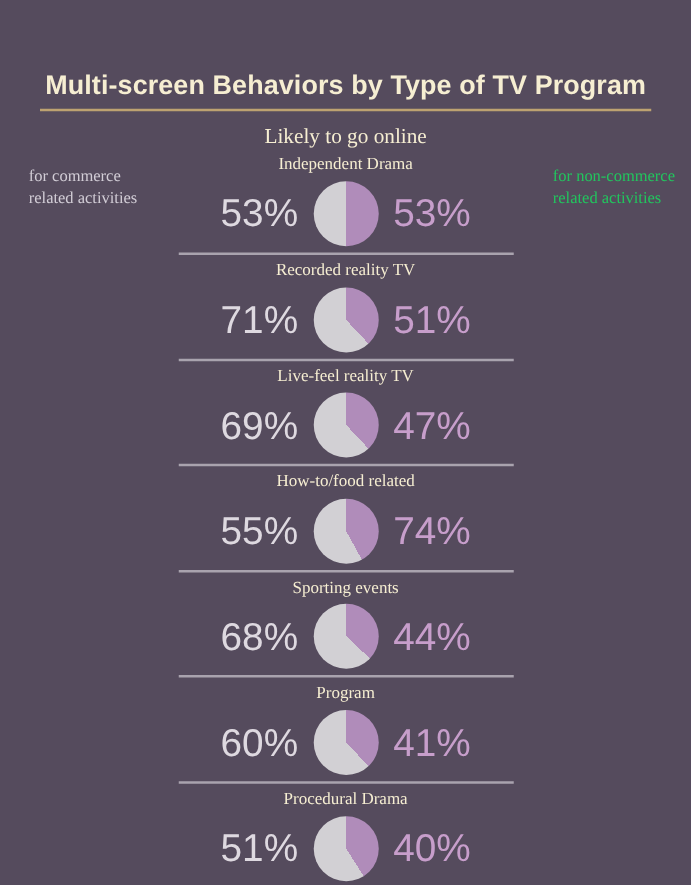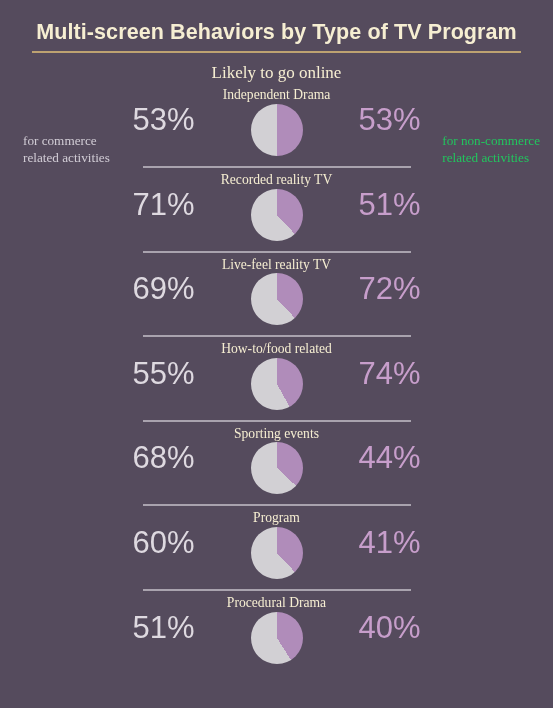--- a/index.html
+++ b/index.html
@@ -23,20 +23,21 @@
   .title {
     display: inline-block;
     font-family: "Liberation Sans", sans-serif;
     font-size: 21.5px;
     font-weight: bold;
     color: #f6eed2;
     letter-spacing: 0.1px;
     padding: 0 4px 6px 4px;
     border-bottom: 2px solid #bda271;
     line-height: 1.1;
+    margin-top: 36px;
   }
 
   
   .subtitle {
     text-align: center;
     font-family: "Liberation Serif", serif;
     font-size: 17px;
     color: #f6eed2;
     margin-top: 11px;
     line-height: 1.1;
@@ -83,24 +84,23 @@
     font-family: "Liberation Serif", serif;
     font-size: 13.6px;
     color: #f6eed2;
     padding-top: 4px;
     padding-bottom: 1px;
     line-height: 1.15;
     white-space: nowrap;
   }
   .row-body {
     display: flex;
-    align-items: flex-start;
+    align-items: center;
     justify-content: center;
     height: 62px;
-    gap: 44px;
   }
   .pct {
     font-family: "Liberation Sans", sans-serif;
     font-size: 31px;
     line-height: 1;
     width: 96px;
   }
   .pct-left {
     color: #ded9e0;
     text-align: right;
@@ -154,21 +154,21 @@
         <div class="pie" style="background: conic-gradient(rgb(176, 140, 186) 0deg, rgb(176, 140, 186) 136.8deg, rgb(210, 208, 212) 136.8deg, rgb(210, 208, 212) 360deg);"></div>
         <div class="pct pct-right">51%</div>
       </div>
     </div>
     <div class="row-divider"></div>
     <div class="row">
       <div class="row-label">Live-feel reality TV</div>
       <div class="row-body">
         <div class="pct pct-left">69%</div>
         <div class="pie" style="background: conic-gradient(rgb(176, 140, 186) 0deg, rgb(176, 140, 186) 136.8deg, rgb(210, 208, 212) 136.8deg, rgb(210, 208, 212) 360deg);"></div>
-        <div class="pct pct-right">72%</div>
+        <div class="pct pct-right">47%</div>
       </div>
     </div>
     <div class="row-divider"></div>
     <div class="row">
       <div class="row-label">How-to/food related</div>
       <div class="row-body">
         <div class="pct pct-left">55%</div>
         <div class="pie" style="background: conic-gradient(rgb(176, 140, 186) 0deg, rgb(176, 140, 186) 151.2deg, rgb(210, 208, 212) 151.2deg, rgb(210, 208, 212) 360deg);"></div>
         <div class="pct pct-right">74%</div>
       </div>

